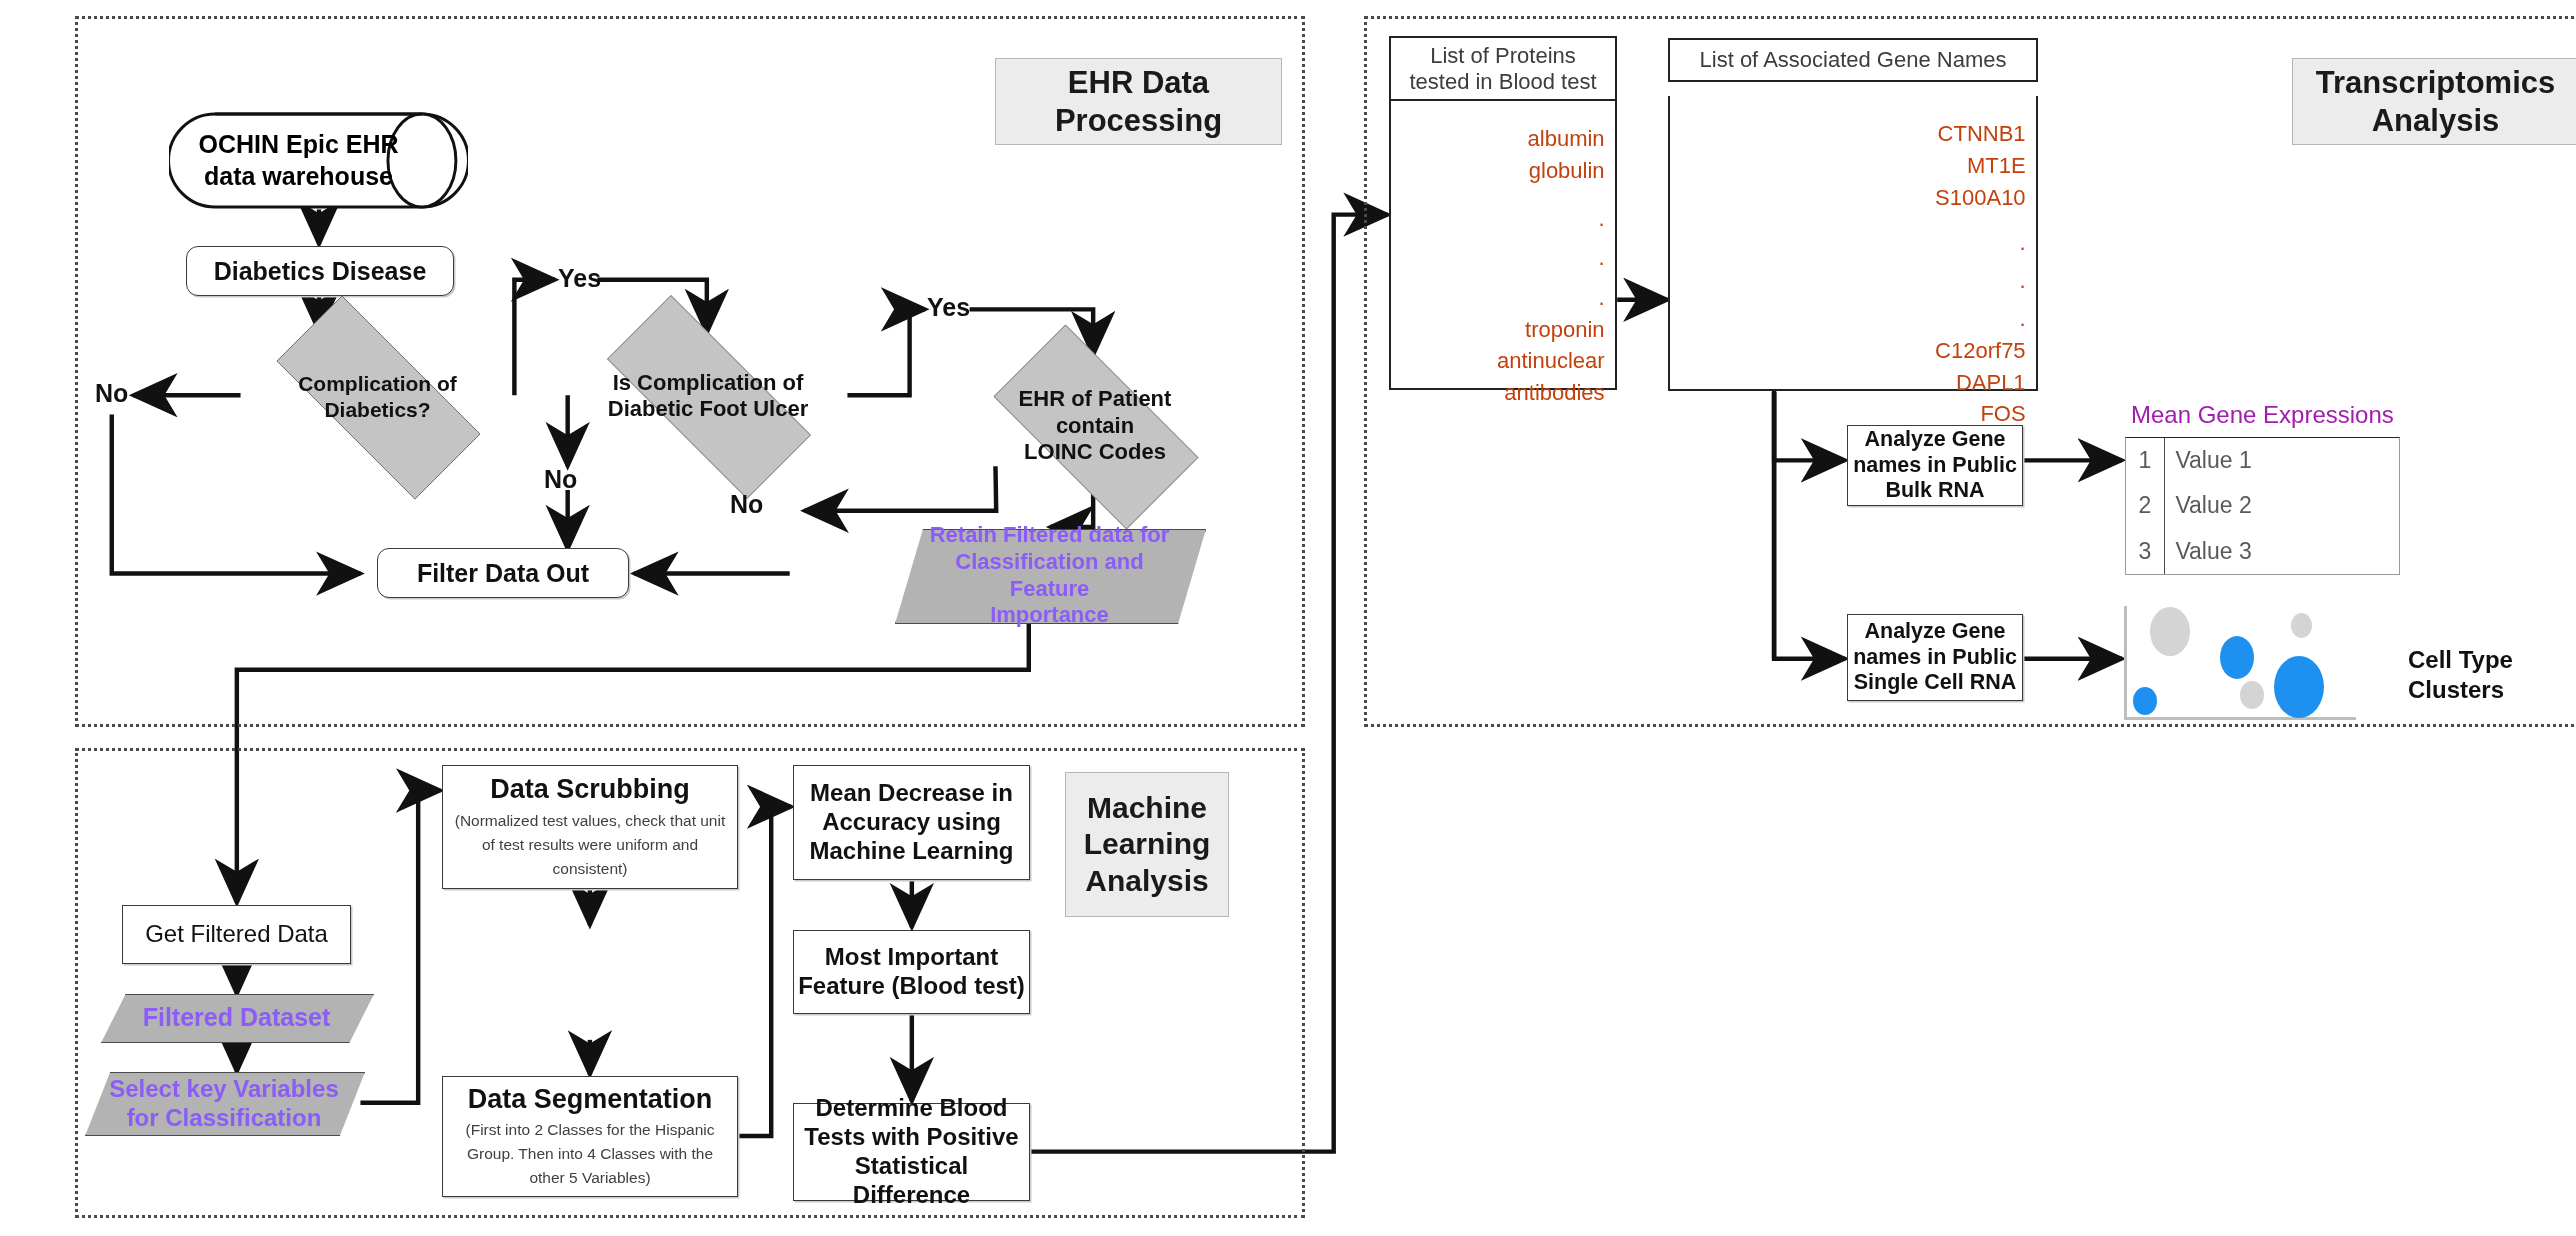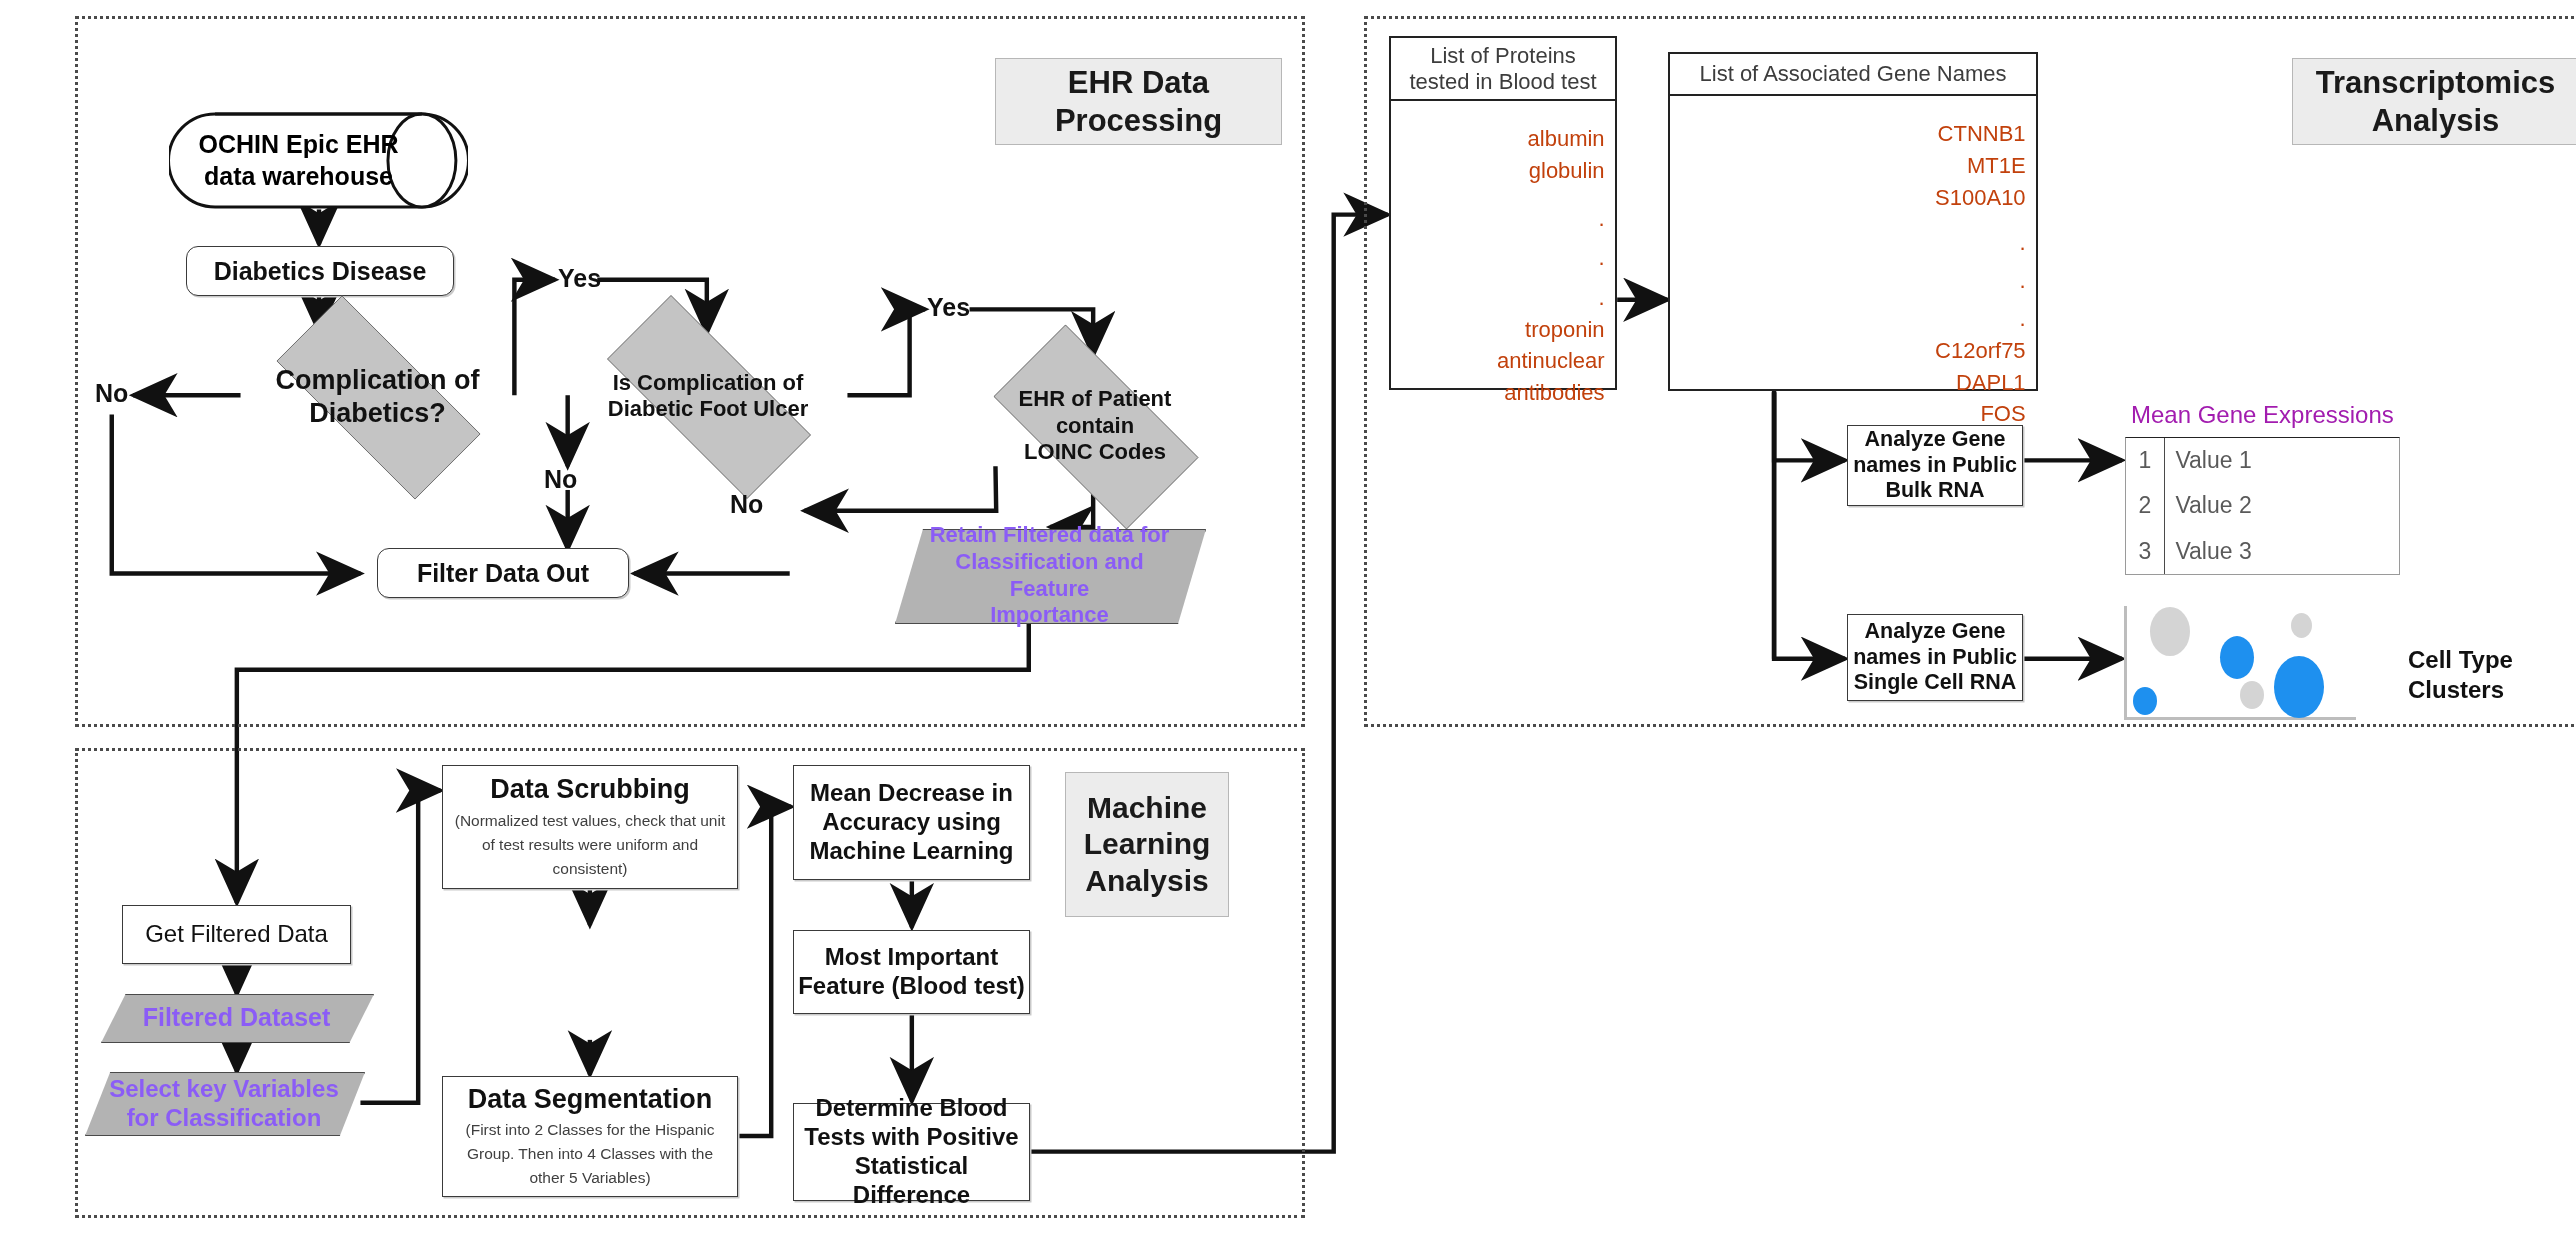--- a/index.html
+++ b/index.html
@@ -139,21 +139,21 @@
     <line x1="62" y1="4" x2="342" y2="4" stroke="#111" stroke-width="4"></line>
   </svg>
   <div style="position:absolute;left:0;top:0;width:259px;height:99px;display:flex;
               align-items:center;justify-content:center;text-align:center;font-weight:bold;
               font-size:25px;line-height:1.25;white-space:pre-line;z-index:2;">OCHIN Epic EHR
 data warehouse</div>
 </div>
 
 <div class="node rrect" style="left:144px;top:246px;width:268px;height:50px;font-size:25px;font-weight:bold;">Diabetics Disease</div>
 
-<div class="dia" style="left:198px;top:332px;width:275px;height:129px;font-size:27px;">
+<div class="dia" style="left:198px;top:332px;width:275px;height:129px;font-size:21px;">
   <div class="diabg"></div>
   <div class="dtxt" style="white-space:pre-line;">Complication of
 Diabetics?</div>
 </div>
 
 <div class="dia" style="left:527px;top:333px;width:278px;height:126px;font-size:22px;">
   <div class="diabg"></div>
   <div class="dtxt" style="white-space:pre-line;width:92%;">Is Complication of
 Diabetic Foot Ulcer</div>
 </div>
@@ -227,21 +227,21 @@
   <div>.</div>
   <div style="height:7.4px;"></div>
   <div>.</div>
   <div style="height:7.4px;"></div>
   <div>.</div>
   <div>troponin</div>
   <div>antinuclear</div>
   <div>antibodies</div>
 </div>
 
-<div class="hdr" style="left:1626px;top:52px;width:370px;height:44px;font-size:22px;">List of Associated Gene Names</div>
+<div class="hdr" style="left:1626px;top:38px;width:370px;height:44px;font-size:22px;">List of Associated Gene Names</div>
 <div class="listbox" style="left:1626px;top:96px;width:370px;height:295px;font-size:22px;">
   <div>CTNNB1</div>
   <div>MT1E</div>
   <div>S100A10</div>
   <div style="height:13.3px;"></div>
   <div>.</div>
   <div style="height:6px;"></div>
   <div>.</div>
   <div style="height:6px;"></div>
   <div>.</div>

